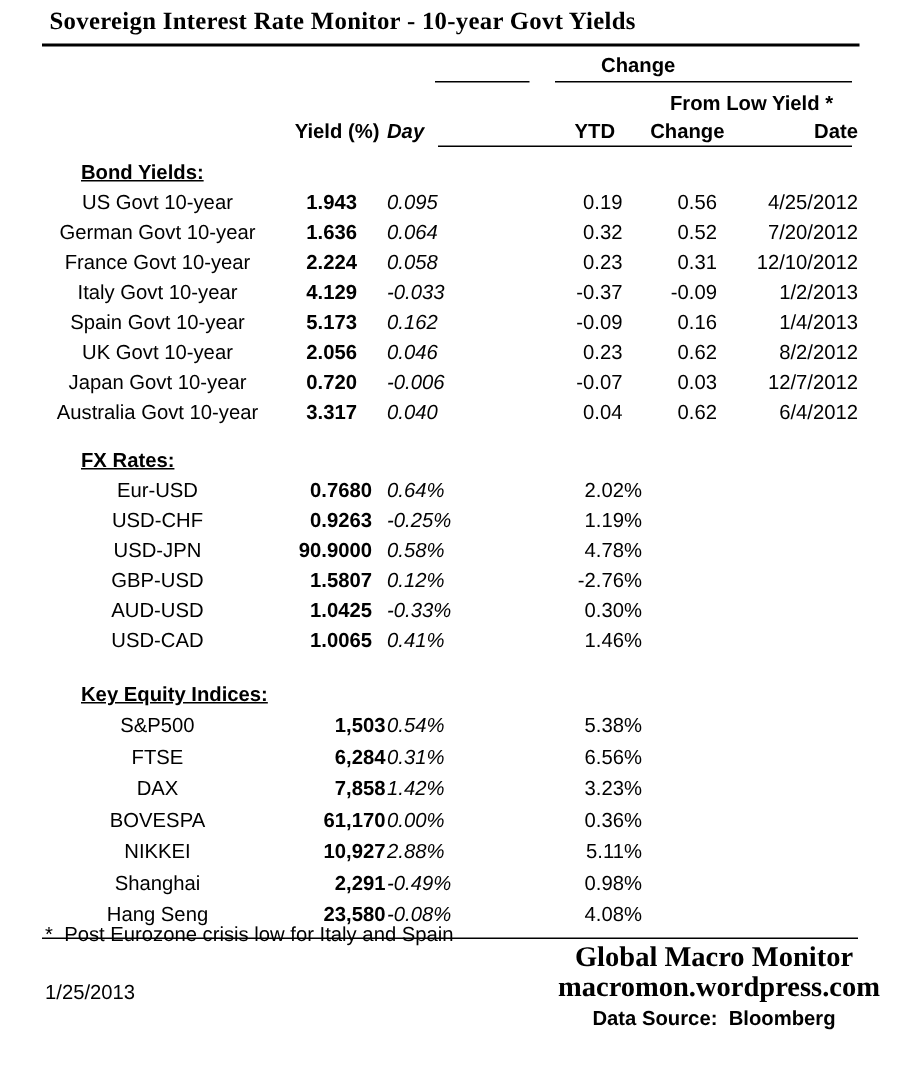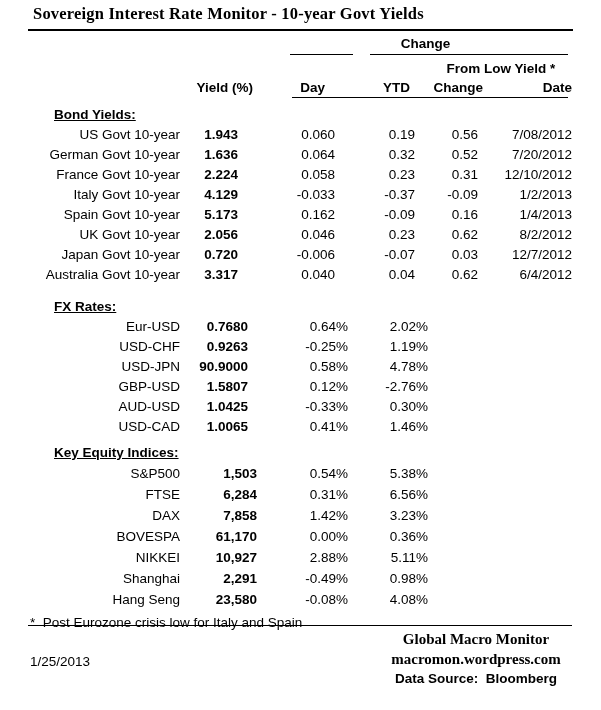--- a/index.html
+++ b/index.html
@@ -19,49 +19,49 @@
   #seg2{top:54px;left:370px;width:198px;}
   #rule-hdr{top:97px;left:292px;width:276px;}
   #rule-foot{top:625px;left:28px;width:544px;}
   
   #grp-change{position:absolute;top:36px;left:278px;width:295px;text-align:center;font-weight:bold;}
   #grp-fromlow{position:absolute;top:61px;left:430px;width:142px;text-align:center;font-weight:bold;}
   
   #hdr-row{position:absolute;top:78px;left:30px;width:542px;display:flex;height:19px;line-height:19px;font-weight:bold;}
   
   .cell{box-sizing:border-box;flex:none;}
-  .c-label{width:150px;text-align:right;}
+  .c-label{width:150px;text-align:center;}
   .c-yield{width:78px;text-align:right;}
-  .c-day{width:91px;text-align:right;}
+  .c-day{width:91px;text-align:left;font-style:italic;}
   .c-ytd{width:80px;text-align:right;}
   .c-chg{width:63px;text-align:right;}
   .c-date{width:80px;text-align:right;}
   #hdr-row .c-yield{padding-right:5px;}
   #hdr-row .c-day{padding-right:24px;}
   #hdr-row .c-ytd{padding-right:19px;}
   #hdr-row .c-chg{padding-right:9px;}
   
   .section{position:absolute;left:30px;width:542px;}
   #sec-bonds{top:105px;}
   #sec-fx{top:297px;}
-  #sec-eq{top:443px;}
+  #sec-eq{top:453px;}
   .sec-head{height:20px;line-height:20px;font-weight:bold;text-decoration:underline;margin-left:24px;}
   .row{display:flex;height:20px;line-height:20px;}
   #sec-eq .row{height:21px;line-height:21px;}
   .row .c-yield{font-weight:bold;}
   .row .c-day,.row .c-ytd,.row .c-chg{padding-right:14px;}
   .row .pct{padding-right:1px;}
   #sec-bonds .c-yield{padding-right:20px;}
   #sec-fx .c-yield{padding-right:10px;}
   #sec-eq .c-yield{padding-right:1px;}
   
   #foot-note{position:absolute;top:615px;left:30px;white-space:pre;}
   #foot-date{position:absolute;top:654px;left:30px;}
   #foot-right{position:absolute;top:629px;left:372px;width:208px;text-align:center;}
-  .foot-serif{font-family:"Liberation Serif",serif;font-weight:bold;font-size:15px;line-height:20px;}
+  .foot-serif{font-family:"Liberation Serif",serif;font-weight:bold;font-size:19px;line-height:20px;}
   #foot-source{font-weight:bold;line-height:19px;white-space:pre;}
 </style>
 </head>
 <body>
 
 <div id="canvas">
 
   <div id="title">Sovereign Interest Rate Monitor - 10-year Govt Yields</div>
   <div id="rule-title" class="rule"></div>
 
@@ -80,24 +80,24 @@
   </div>
   <div id="rule-hdr" class="rule"></div>
 
   <div id="sec-bonds" class="section">
     <div class="sec-head">Bond Yields:</div>
     <div class="rows">
 
         <div class="row">
           <div class="cell c-label">US Govt 10-year</div>
           <div class="cell c-yield">1.943</div>
-          <div class="cell c-day">0.060</div>
+          <div class="cell c-day">0.095</div>
           <div class="cell c-ytd">0.19</div>
           <div class="cell c-chg">0.56</div>
-          <div class="cell c-date">7/08/2012</div>
+          <div class="cell c-date">4/25/2012</div>
         </div>
 
         <div class="row">
           <div class="cell c-label">German Govt 10-year</div>
           <div class="cell c-yield">1.636</div>
           <div class="cell c-day">0.064</div>
           <div class="cell c-ytd">0.32</div>
           <div class="cell c-chg">0.52</div>
           <div class="cell c-date">7/20/2012</div>
         </div>

